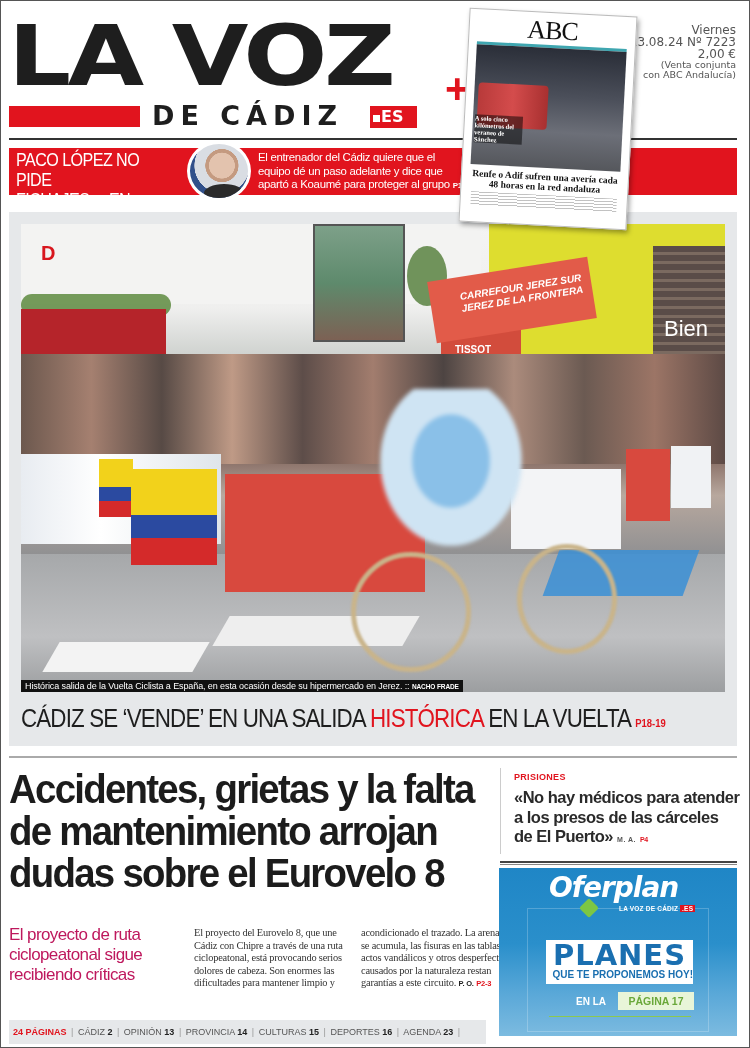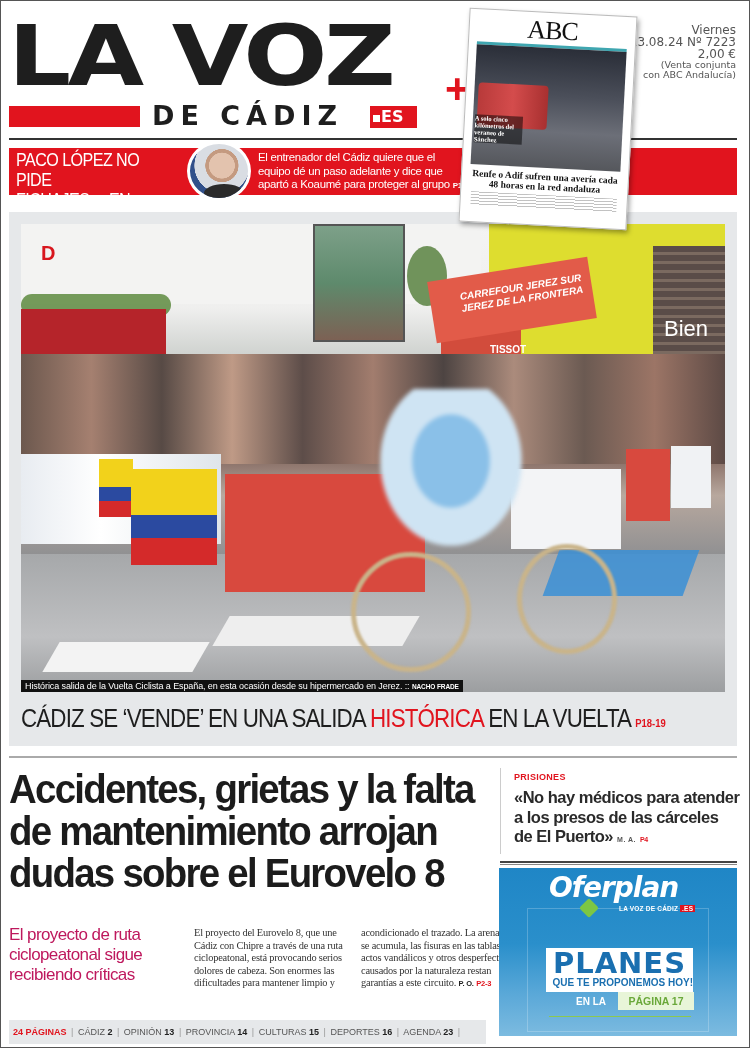--- a/index.html
+++ b/index.html
@@ -42,21 +42,21 @@
   .feature-photo { position: absolute; left: 21px; top: 224px; width: 704px; height: 468px; overflow: hidden;
     background: linear-gradient(180deg,#f4f4f3 0%,#efefee 18%,#cfd2cf 28%,#9a8e86 36%,#7a5d55 48%,#b8a89e 58%,#8c8e91 72%,#b0b2b4 88%,#d4d5d6 100%); }
   .ph { position: absolute; }
   .ph-sky { left: 0; top: 0; width: 460px; height: 80px; background: #f3f3f2; }
   .ph-yellow { left: 468px; top: 0; width: 236px; height: 160px; background: #dedd2f; }
   .ph-darkwall { left: 632px; top: 22px; width: 72px; height: 150px; background: repeating-linear-gradient(180deg,#5a4c48 0 6px,#7b6a60 6px 9px); }
   .ph-bien { left: 643px; top: 92px; color: #fff; font-size: 22px; }
   .ph-screen { left: 292px; top: 0; width: 92px; height: 118px; background: linear-gradient(180deg,#7da089,#5e8a6c 50%,#7c6154); border: 2px solid #555; }
   .ph-sign { left: 410px; top: 45px; width: 162px; height: 62px; background: #e25b49; transform: rotate(-9deg); color: #fff; font-weight: bold; font-style: italic; font-size: 10px; line-height: 12px; padding: 14px 0 0 30px; font-family: "Liberation Sans Narrow","Liberation Sans", sans-serif; }
   .ph-redpost { left: 420px; top: 95px; width: 80px; height: 120px; background: #d24c3c; }
-  .ph-tissot { left: 434px; top: 120px; color: #fff; font-weight: bold; font-size: 10px; margin-left: 35px; }
+  .ph-tissot { left: 434px; top: 120px; color: #fff; font-weight: bold; font-size: 10px; }
   .ph-d { left: 20px; top: 18px; color: #d8161e; font-weight: bold; font-size: 20px; }
   .ph-tree1 { left: 0; top: 70px; width: 150px; height: 22px; background: #5d8a3f; border-radius: 12px; opacity: .85; }
   .ph-tree2 { left: 386px; top: 22px; width: 40px; height: 60px; background: #4f7a35; border-radius: 50%; opacity: .8; }
   .ph-redstand { left: 0; top: 85px; width: 145px; height: 55px; background: #b5242a; }
   .ph-crowd { left: 0; top: 130px; width: 704px; height: 110px; background: linear-gradient(90deg,#6c584e,#a58070,#574a45,#bf9a86,#5d4d49,#a27d6e,#4d4442,#ab8b7c,#6b5a52,#9c7566,#5d4a45); }
   .ph-barrier-l { left: 0; top: 230px; width: 200px; height: 90px; background: linear-gradient(90deg,#e8ecf1,#fff 40%,#dfe5ea); }
   .ph-flag { left: 110px; top: 245px; width: 86px; height: 96px; background: linear-gradient(180deg,#f2d21b 0 48%,#2b4aa0 48% 72%,#d42a2a 72% 100%); }
   .ph-flag2 { left: 78px; top: 235px; width: 34px; height: 58px; background: linear-gradient(180deg,#f2d21b 0 48%,#2b4aa0 48% 72%,#d42a2a 72% 100%); }
   .ph-barrier-r { left: 204px; top: 250px; width: 200px; height: 118px; background: #d8493e; }
   .ph-barrier-r2 { left: 490px; top: 245px; width: 110px; height: 80px; background: #f3f4f6; }
@@ -103,21 +103,21 @@
   .side-rule2 { position: absolute; left: 500px; top: 864px; width: 237px; height: 1px; background: #888; }
 
   
   .ad { position: absolute; left: 499px; top: 868px; width: 238px; height: 168px; background: linear-gradient(180deg,#1f86c6 0%,#2a8fcb 45%,#5aa8d8 75%,#7cbbe0 100%); overflow: hidden; }
   .ad .ad-frame { position: absolute; left: 28px; top: 40px; width: 182px; height: 124px; border: 1px solid rgba(255,255,255,0.22); }
   .ad-brand { position: absolute; left: 50px; top: 3px; color: #fff; font-style: italic; font-weight: bold; font-size: 28px; letter-spacing: -1px; font-family: "DejaVu Sans", sans-serif; }
   .ad-tag { position: absolute; left: 83px; top: 33px; width: 14px; height: 14px; background: #7cc644; transform: rotate(45deg); border-radius: 2px; }
   .ad-sub { position: absolute; left: 120px; top: 37px; color: #fff; font-weight: bold; font-size: 6.5px; letter-spacing: .2px; }
   .ad-sub .es { background: #e1141e; padding: 0 2px; }
   .ad-line1 { position: absolute; left: 0; width: 238px; top: 53px; text-align: center; color: #fff; font-size: 19px; font-family: "DejaVu Sans", sans-serif; letter-spacing: .5px; }
-  .ad-box { position: absolute; left: 47px; top: 80px; width: 147px; height: 44px; background: #fff; text-align: center; }
+  .ad-box { position: absolute; left: 47px; top: 72px; width: 147px; height: 44px; background: #fff; text-align: center; }
   .ad-box .big { color: #1a6fb0; font-weight: bold; font-size: 29px; line-height: 30px; font-family: "DejaVu Sans", sans-serif; letter-spacing: 1px; }
   .ad-box .small { color: #1a6fb0; font-weight: bold; font-size: 10px; line-height: 10px; text-align: right; }
   .ad-box .small .g { color: #1a6fb0; }
   .ad-enla { position: absolute; left: 77px; top: 128px; color: #fff; font-weight: bold; font-size: 10px; }
   .ad-pag { position: absolute; left: 119px; top: 124px; width: 76px; height: 18px; background: #e8f5d8; color: #6aa83a; font-weight: bold; font-size: 10.5px; line-height: 18px; text-align: center; }
   .ad-rule { position: absolute; left: 50px; top: 148px; width: 142px; height: 1px; background: #8cc850; }
   .ad-url { position: absolute; left: 0; width: 238px; top: 150px; text-align: center; color: #fff; font-size: 12px; letter-spacing: .2px; font-family: "DejaVu Sans", sans-serif; margin-top: 40px; }
 </style>
 </head>
 <body>

